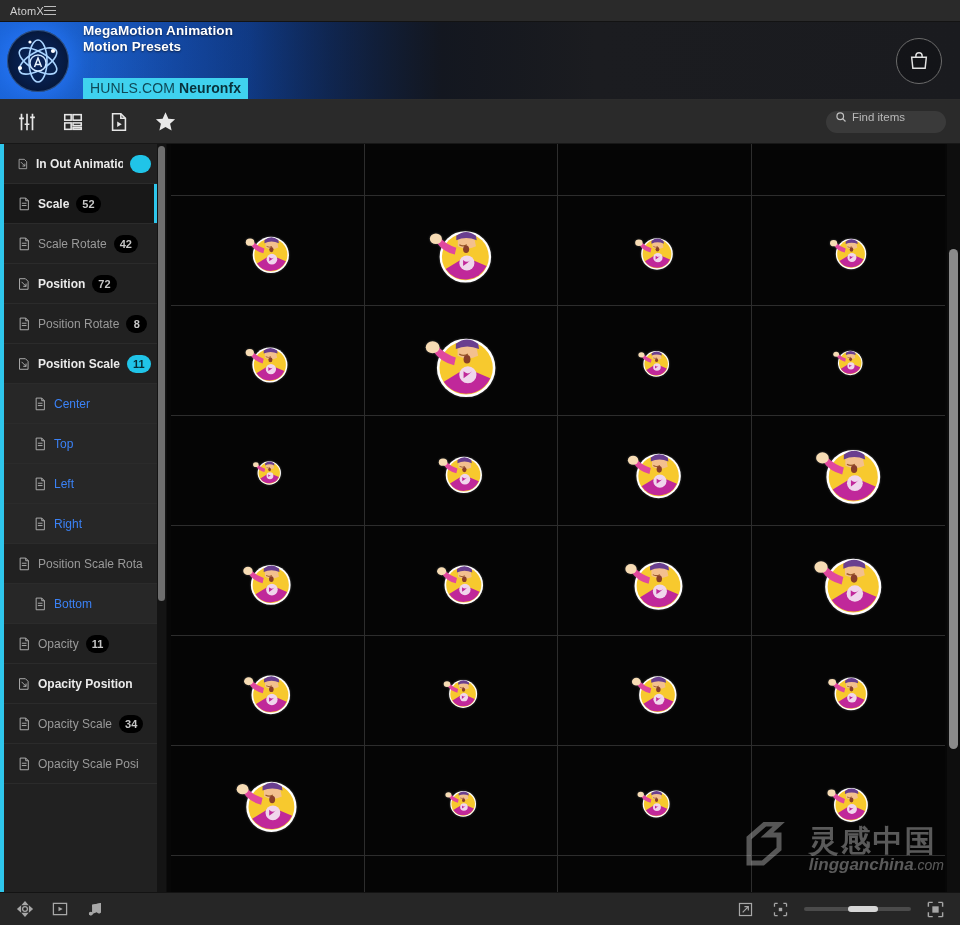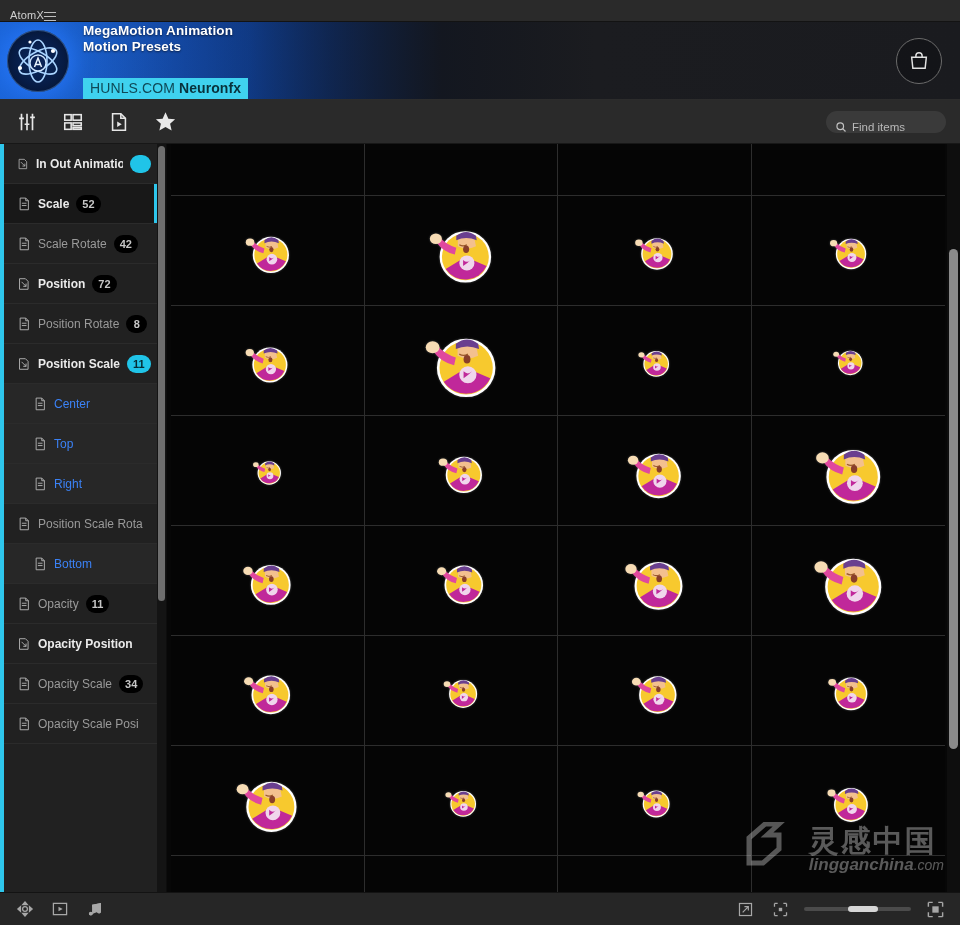--- a/index.html
+++ b/index.html
@@ -5,21 +5,21 @@
   * { box-sizing: border-box; margin:0; padding:0; }
   html,body {
     width:960px; height:925px; overflow:hidden;
     background:#1b1b1b;
     font-family:"Liberation Sans", sans-serif;
     color:#d8d8d8;
   }
 
   
   .titlebar{
-    height:22px; background:#2a2a2a; display:flex; align-items:flex-end;
+    height:22px; background:#2a2a2a; display:flex; align-items:center;
     padding:0 10px; border-bottom:1px solid #131313;
   }
   .titlebar .app-name{ font-size:11px; color:#cfcfcf; letter-spacing:.2px; }
   .hamburger{ display:flex; flex-direction:column; gap:2.5px; cursor:pointer; }
   .hamburger i{ display:block; width:12px; height:1.5px; background:#bdbdbd; }
 
   
   .banner{
     position:relative; height:78px; overflow:hidden;
     background:
@@ -60,21 +60,21 @@
 
   
   .toolbar{
     height:44px; background:#2a2a2a; display:flex; align-items:center;
     padding:0 14px; gap:20px; border-bottom:1px solid #171717;
   }
   .tool-icon{ cursor:pointer; display:flex; align-items:center; justify-content:center;
               width:26px; height:26px; }
   .search-box{
     margin-left:auto; width:120px; height:22px; border-radius:11px;
-    background:#3a3a3a; display:flex; align-items:flex-end; gap:5px;
+    background:#3a3a3a; display:flex; align-items:flex-start; gap:5px;
     padding:0 9px; cursor:text;
   }
   .search-box .ph{ font-size:11.5px; color:#b9b9b9; }
 
   
   .workspace{ display:flex; height:748px; }
 
   
   .sidebar{
     width:167px; flex:none; position:relative; background:#212121;
@@ -288,20 +288,26 @@
           <svg width="13" height="14" viewBox="0 0 16 18" fill="none" stroke="#b3b3b3" stroke-width="1.2">
             <path d="M2.4 1.4 H9.6 L13 4.8 V16.4 H2.4 Z M9.6 1.4 V4.8 H13 M4.6 8 H10.6 M4.6 11 H10.6"></path>
           </svg>
           <span class="lbl">Center</span>
         </div>
         <div class="side-item child">
           <svg width="13" height="14" viewBox="0 0 16 18" fill="none" stroke="#b3b3b3" stroke-width="1.2">
             <path d="M2.4 1.4 H9.6 L13 4.8 V16.4 H2.4 Z M9.6 1.4 V4.8 H13 M4.6 8 H10.6 M4.6 11 H10.6"></path>
           </svg>
           <span class="lbl">Top</span>
+        </div>
+        <div class="side-item child">
+          <svg width="13" height="14" viewBox="0 0 16 18" fill="none" stroke="#b3b3b3" stroke-width="1.2">
+            <path d="M2.4 1.4 H9.6 L13 4.8 V16.4 H2.4 Z M9.6 1.4 V4.8 H13 M4.6 8 H10.6 M4.6 11 H10.6"></path>
+          </svg>
+          <span class="lbl">Left</span>
         </div>
         <div class="side-item child">
           <svg width="13" height="14" viewBox="0 0 16 18" fill="none" stroke="#b3b3b3" stroke-width="1.2">
             <path d="M2.4 1.4 H9.6 L13 4.8 V16.4 H2.4 Z M9.6 1.4 V4.8 H13 M4.6 8 H10.6 M4.6 11 H10.6"></path>
           </svg>
           <span class="lbl">Right</span>
         </div>
         <div class="side-item">
           <svg width="13" height="14" viewBox="0 0 16 18" fill="none" stroke="#b3b3b3" stroke-width="1.2">
             <path d="M2.4 1.4 H9.6 L13 4.8 V16.4 H2.4 Z M9.6 1.4 V4.8 H13 M4.6 8 H10.6 M4.6 11 H10.6"></path>

